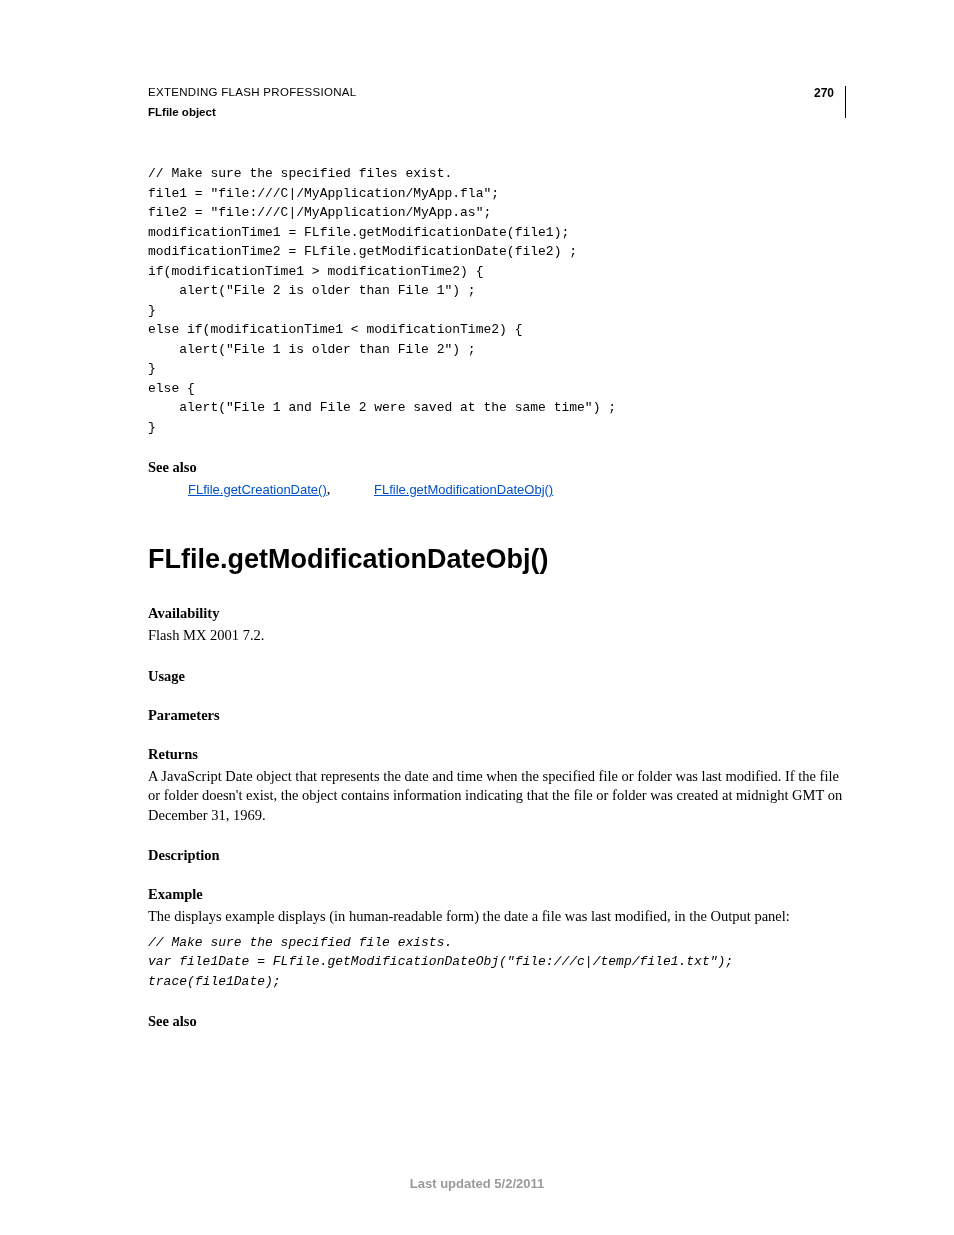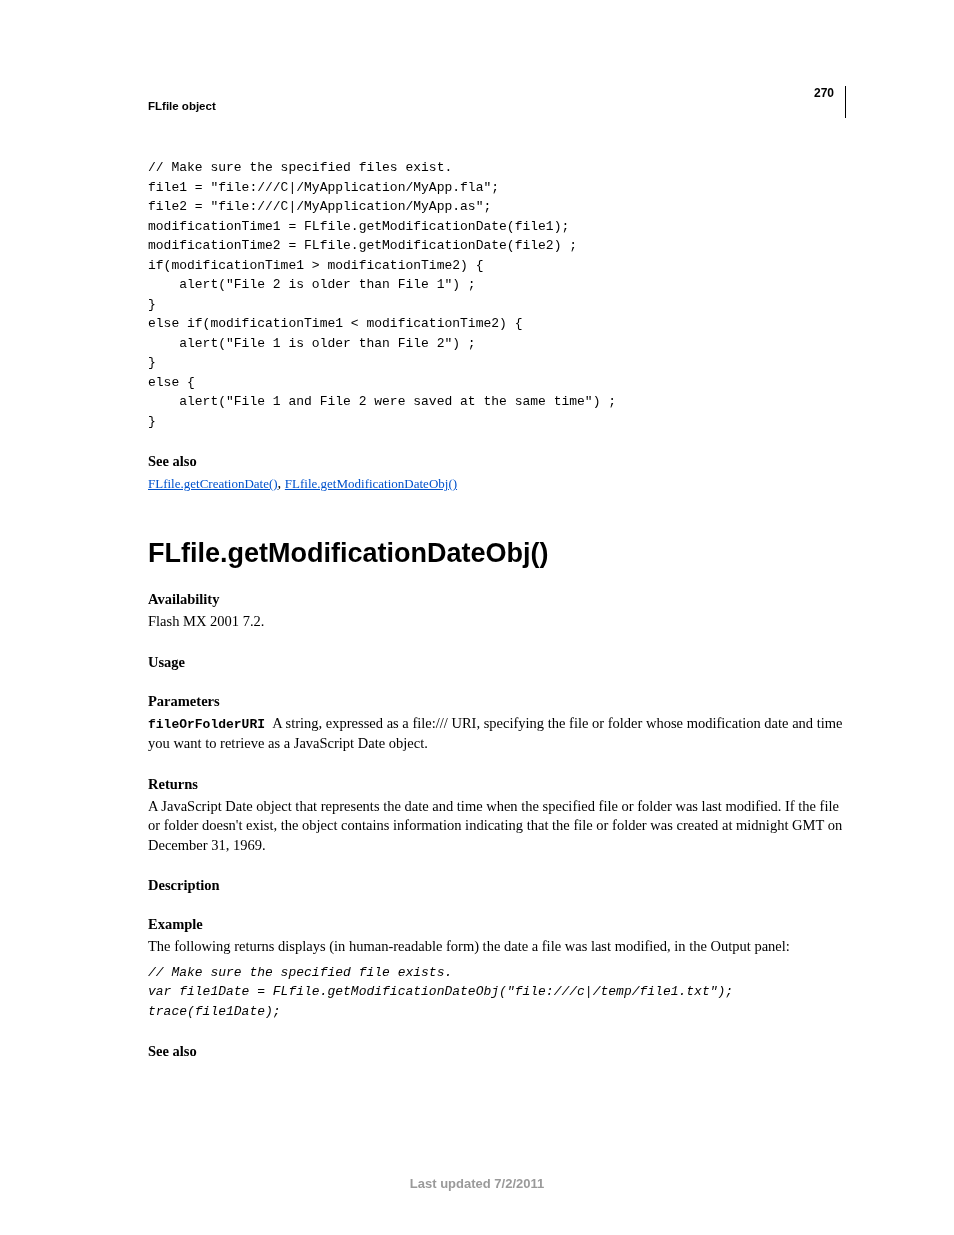--- a/index.html
+++ b/index.html
@@ -35,21 +35,21 @@
   .doc-title {
     font-family: "Myriad Pro", Arial, Helvetica, sans-serif;
     font-size: 11.5px;
     letter-spacing: 0.3px;
     margin: 0;
   }
   .section-sub {
     font-family: "Myriad Pro", Arial, Helvetica, sans-serif;
     font-size: 11.5px;
     font-weight: bold;
-    margin: 14px 0 0 0;
+    margin: 8px 0 0 0;
   }
   .code-block {
     font-family: "Courier New", Courier, monospace;
     font-size: 13px;
     line-height: 19.5px;
     white-space: pre;
     margin-top: 46px;
   }
   .section-heading {
     font-family: "Minion Pro", "Times New Roman", Georgia, serif;
@@ -57,23 +57,24 @@
     font-size: 14.5px;
     margin-top: 22px;
     margin-bottom: 4px;
   }
   .mono-line {
     font-family: "Courier New", Courier, monospace;
     font-size: 13px;
     line-height: 19px;
   }
   .link {
-    font-family: Liberation Serif, serif;
+    font-family: Liberation Sans, sans-serif;
     font-size: 13px;
     color: #0052cc;
+    margin-left: 40px;
   }
   .sep {
     font-family: "Minion Pro", "Times New Roman", Georgia, serif;
     font-size: 14.5px;
   }
   h1.api-title {
     font-family: "Myriad Pro", Arial, Helvetica, sans-serif;
     font-weight: bold;
     font-size: 27px;
     margin: 46px 0 8px 0;
@@ -101,30 +102,31 @@
     position: absolute;
     bottom: 44px;
     left: 0;
     right: 0;
     text-align: center;
     font-family: "Myriad Pro", Arial, Helvetica, sans-serif;
     font-weight: bold;
     font-size: 13px;
     color: #9a9a9a;
   }
-  .mt30 { margin-top: 22px; }
+  .mt30 { margin-top: 30px; }
 </style>
 </head>
 <body>
 
 <div class="page">
 
   <div class="page-number">270</div>
   <div class="header-line"></div>
 
+  <div class="doc-title">EXTENDING FLASH PROFESSIONAL</div>
   <div class="section-sub">FLfile object</div>
 
   <div class="code-block">// Make sure the specified files exist.
 file1 = "file:///C|/MyApplication/MyApp.fla";
 file2 = "file:///C|/MyApplication/MyApp.as";
 modificationTime1 = FLfile.getModificationDate(file1);
 modificationTime2 = FLfile.getModificationDate(file2) ;
 if(modificationTime1 &gt; modificationTime2) {
     alert("File 2 is older than File 1") ;
 }
@@ -141,31 +143,28 @@
   </div>
 
   <h1 class="api-title">FLfile.getModificationDateObj()</h1>
 
   <div class="section-heading mt30">Availability</div>
   <p class="body-text">Flash MX 2001 7.2.</p>
 
   <div class="section-heading">Usage</div>
 
   <div class="section-heading">Parameters</div>
-  <p class="body-text">
-    <span class="param-label">fileOrFolderURI</span>&nbsp;&nbsp;<span>A string, expressed as a file:/// URI, specifying the file or folder whose modification date and time you want to retrieve as a JavaScript Date object.</span>
-  </p>
 
   <div class="section-heading">Returns</div>
   <p class="body-text">A JavaScript Date object that represents the date and time when the specified file or folder was last modified. If the file or folder doesn't exist, the object contains information indicating that the file or folder was created at midnight GMT on December 31, 1969.</p>
 
   <div class="section-heading">Description</div>
 
   <div class="section-heading">Example</div>
-  <p class="body-text">The following returns displays (in human-readable form) the date a file was last modified, in the Output panel:</p>
+  <p class="body-text">The displays example displays (in human-readable form) the date a file was last modified, in the Output panel:</p>
   <div class="code-block-2">// Make sure the specified file exists.
 var file1Date = FLfile.getModificationDateObj("file:///c|/temp/file1.txt");
 trace(file1Date);</div>
 
   <div class="section-heading">See also</div>
 
-  <div class="footer">Last updated 7/2/2011</div>
+  <div class="footer">Last updated 5/2/2011</div>
 </div>
 
 </body></html>

